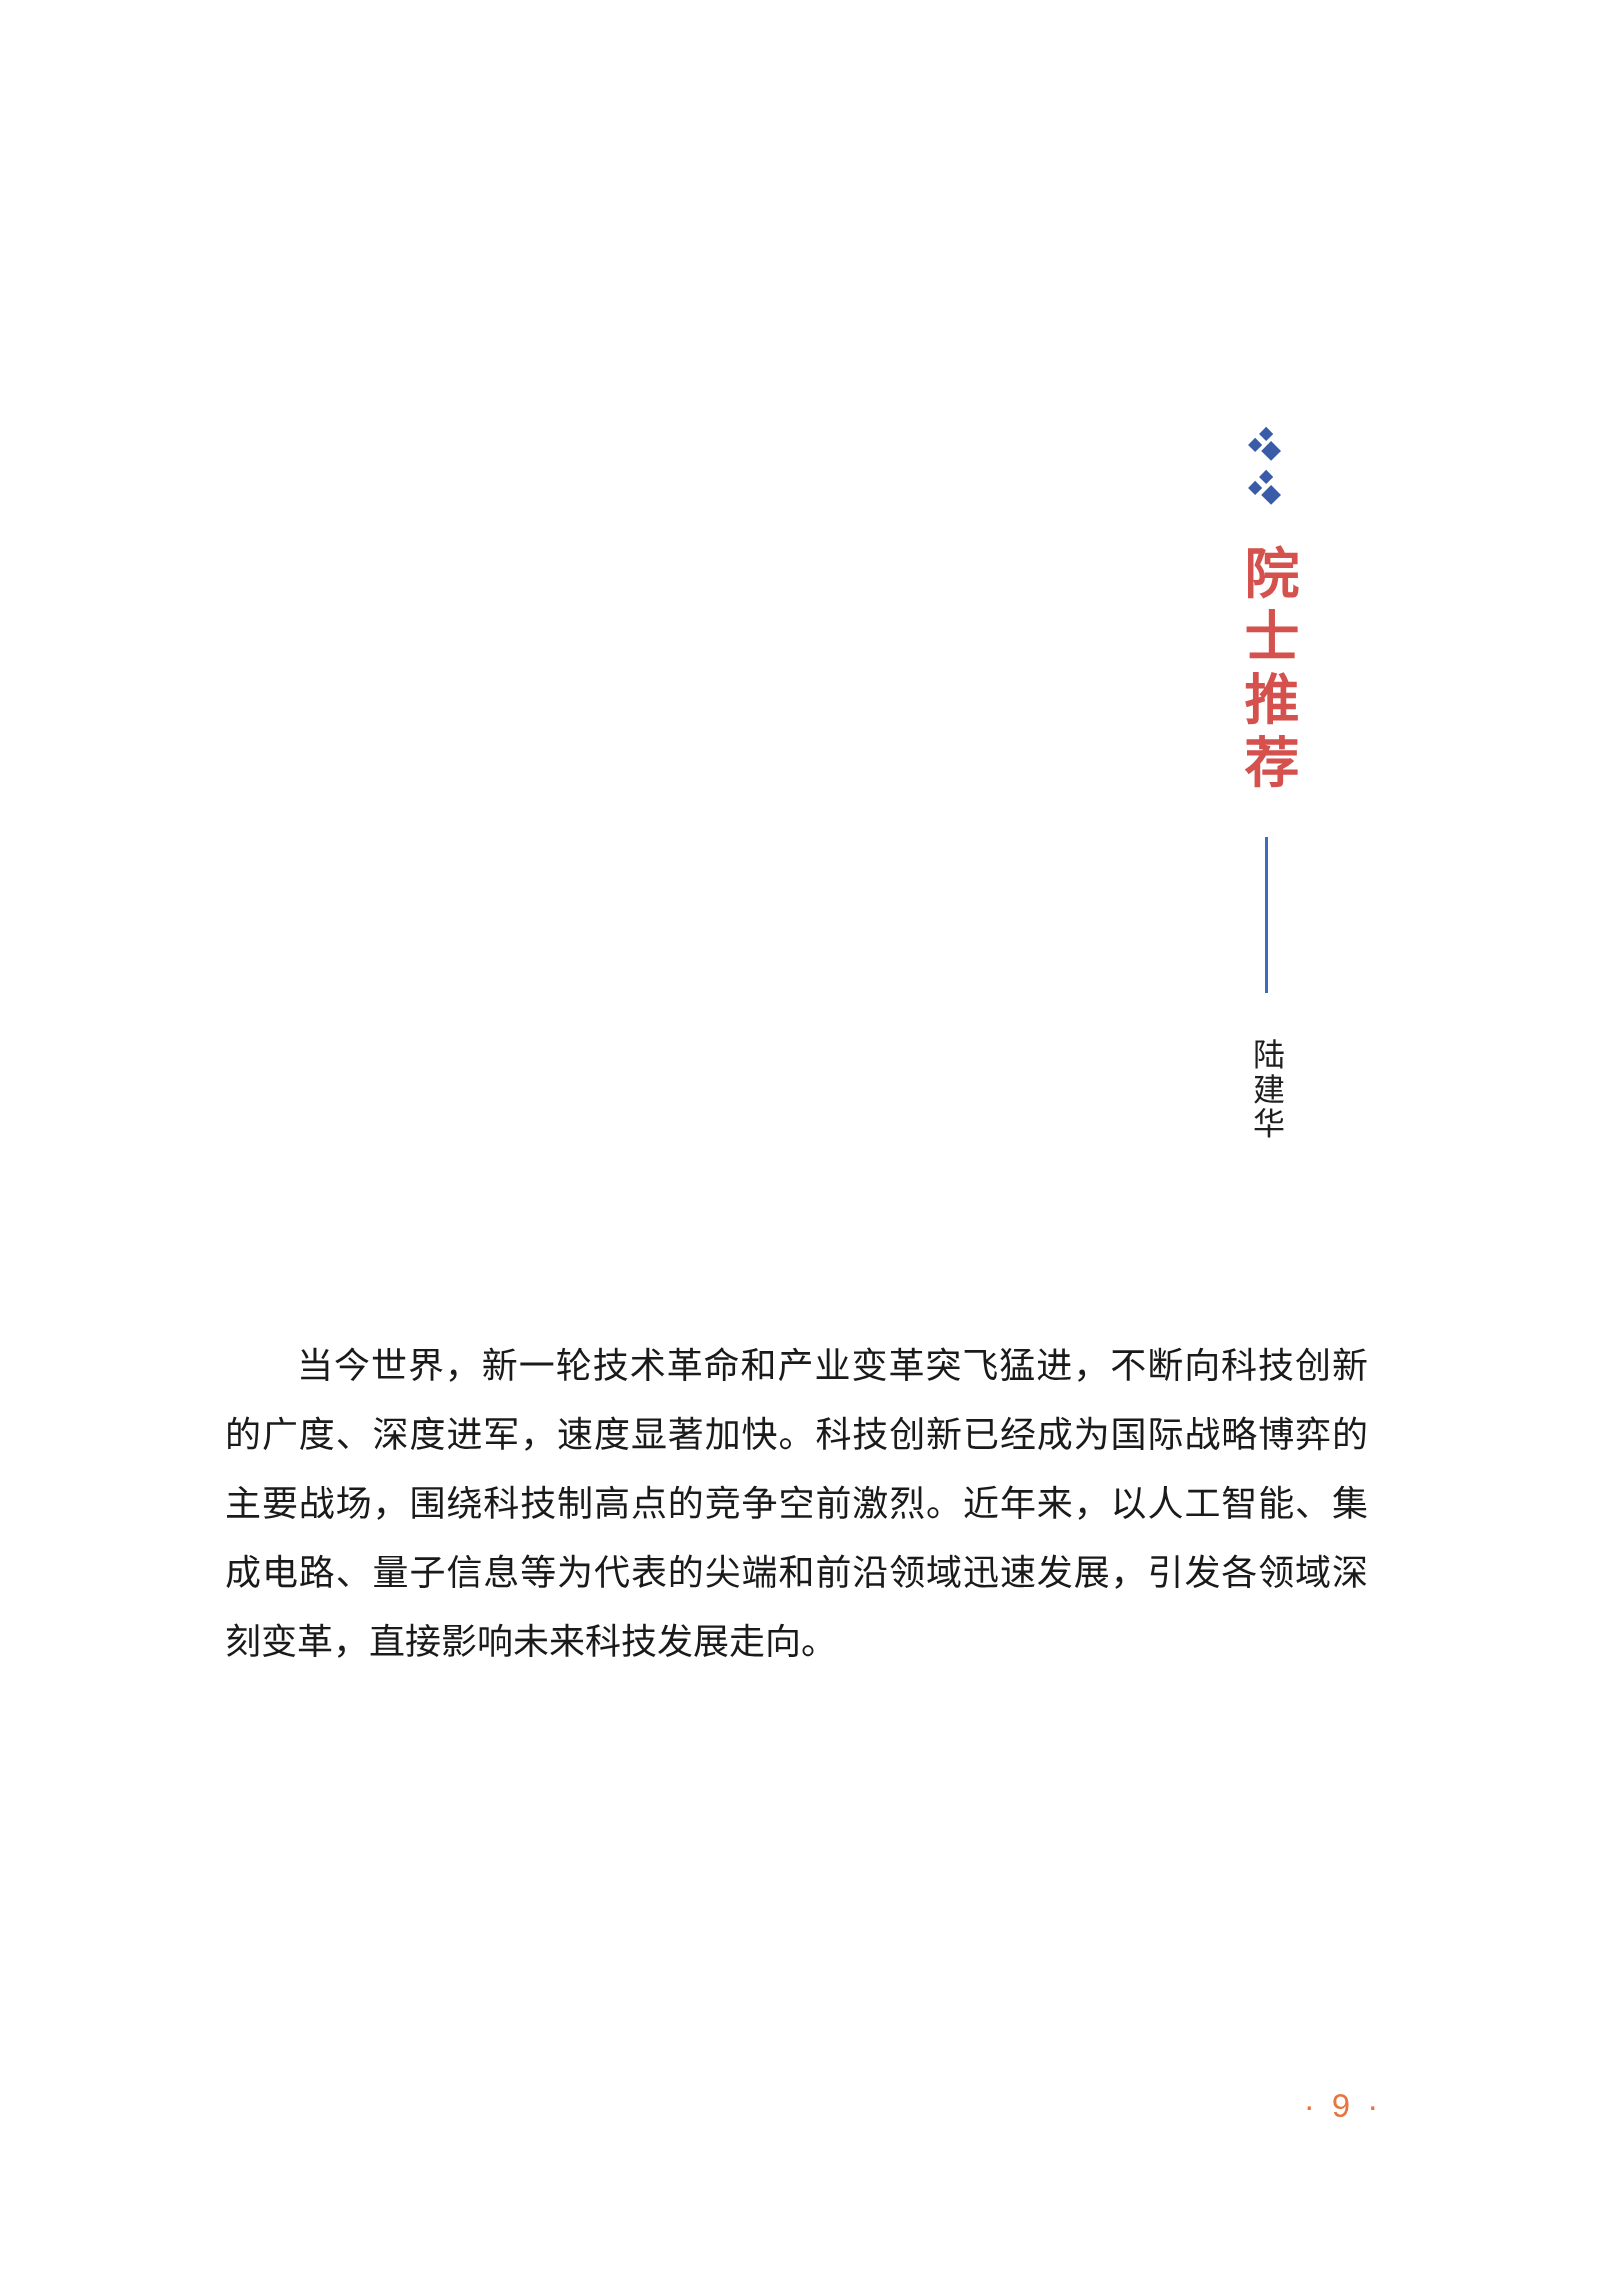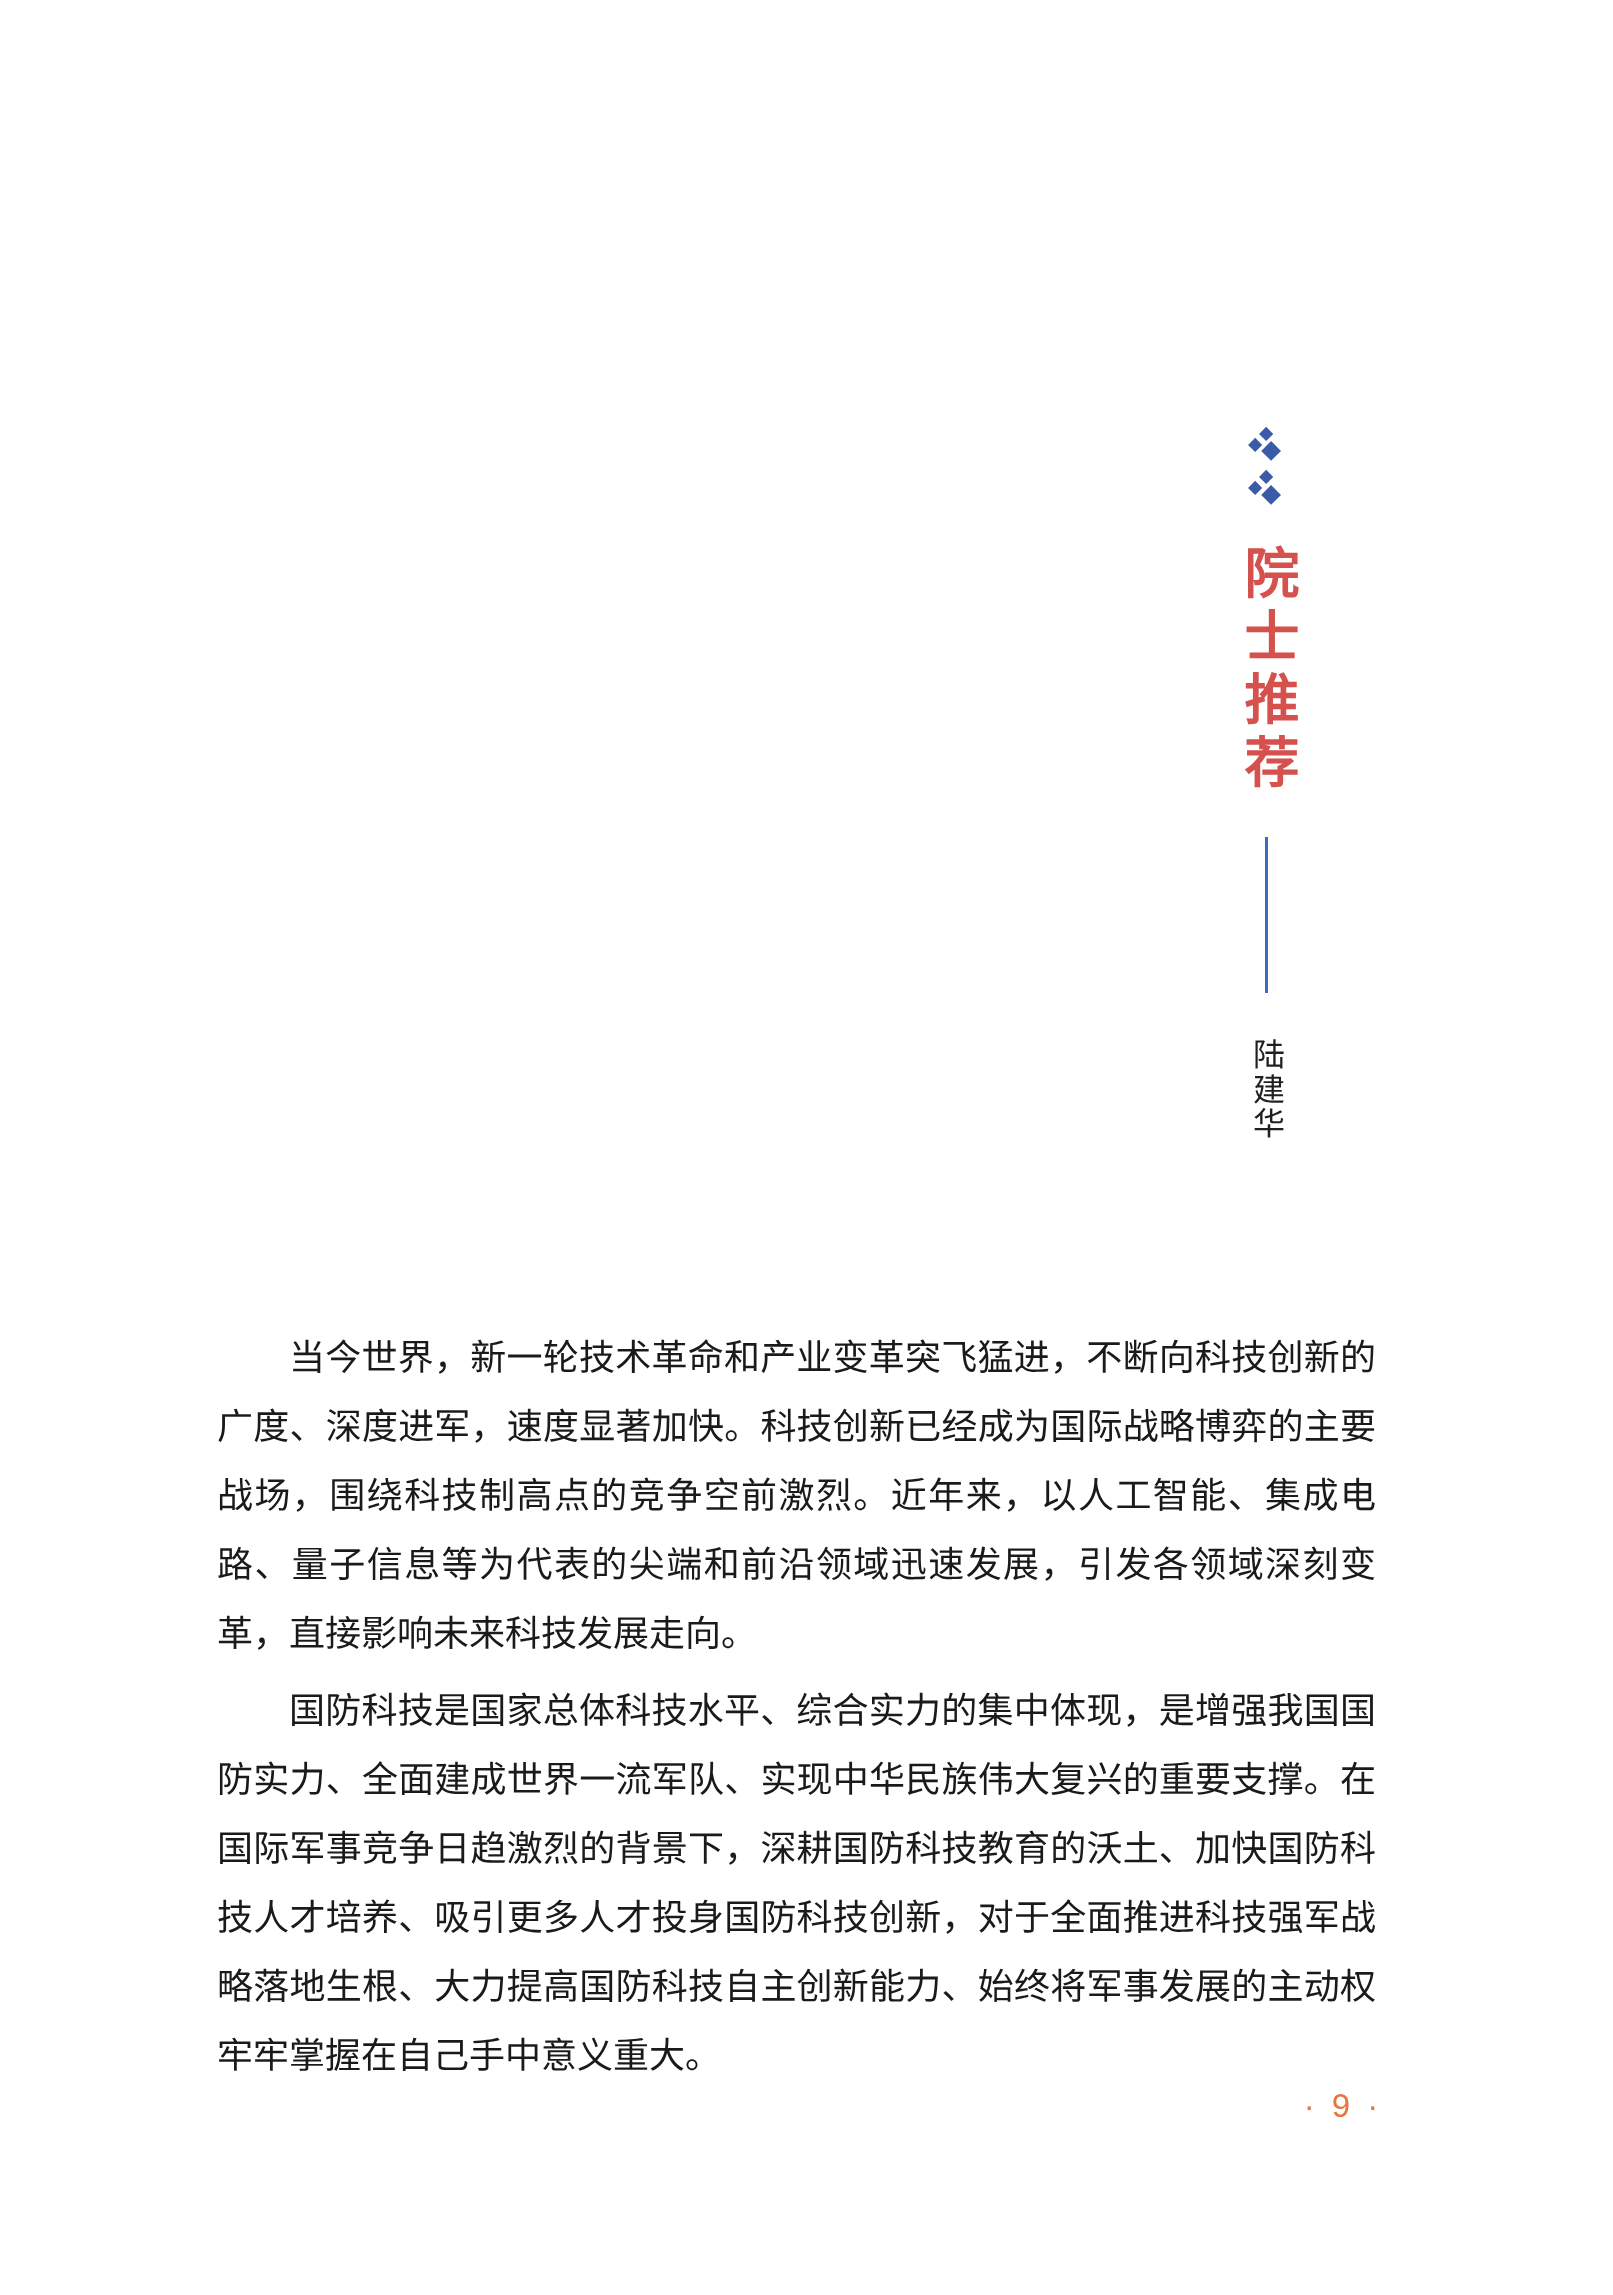--- a/index.html
+++ b/index.html
@@ -86,21 +86,21 @@
     left: 209px;
     top: 1316px;
     width: 1175px;
     font-size: 36px;
     line-height: 69px;
     color: var(--body-text, #1a1a1a);
     text-align: justify;
     text-justify: inter-ideograph;
   }
   .para {
-    margin: 8px;
+    margin: 16px;
     text-indent: 2em;
   }
 
   
   .pagenum {
     position: absolute;
     left: 1278px;
     top: 2087px;
     width: 130px;
     text-align: center;
@@ -129,19 +129,18 @@
   </div>
 
   <div class="vtitle">院士推荐</div>
 
   <div class="vdivider"></div>
 
   <div class="vname">陆建华</div>
 
   <div class="bodytext">
     <p class="para">当今世界，新一轮技术革命和产业变革突飞猛进，不断向科技创新的广度、深度进军，速度显著加快。科技创新已经成为国际战略博弈的主要战场，围绕科技制高点的竞争空前激烈。近年来，以人工智能、集成电路、量子信息等为代表的尖端和前沿领域迅速发展，引发各领域深刻变革，直接影响未来科技发展走向。</p>
-    <p class="para">国防科技是国家总体科技水平、综合实力的集中体现，是增强我国国防实力、全面建成世界一流军队、实现中华民族伟大复兴的重要支撑。在国际军事竞争日趋激烈的背景下，深耕国防科技教育的沃土、加快国防科技人才培养、吸引更多人才投身国防科技创新，对于全面推进科技强军战略落地生根、大力提高国防科技自主创新能力、始终将军事发展的主动权牢牢掌握在自己手中意义重大。</p>
   </div>
 
   <div class="pagenum">· 9 ·</div>
 
 </div>
 
 
 </body></html>

